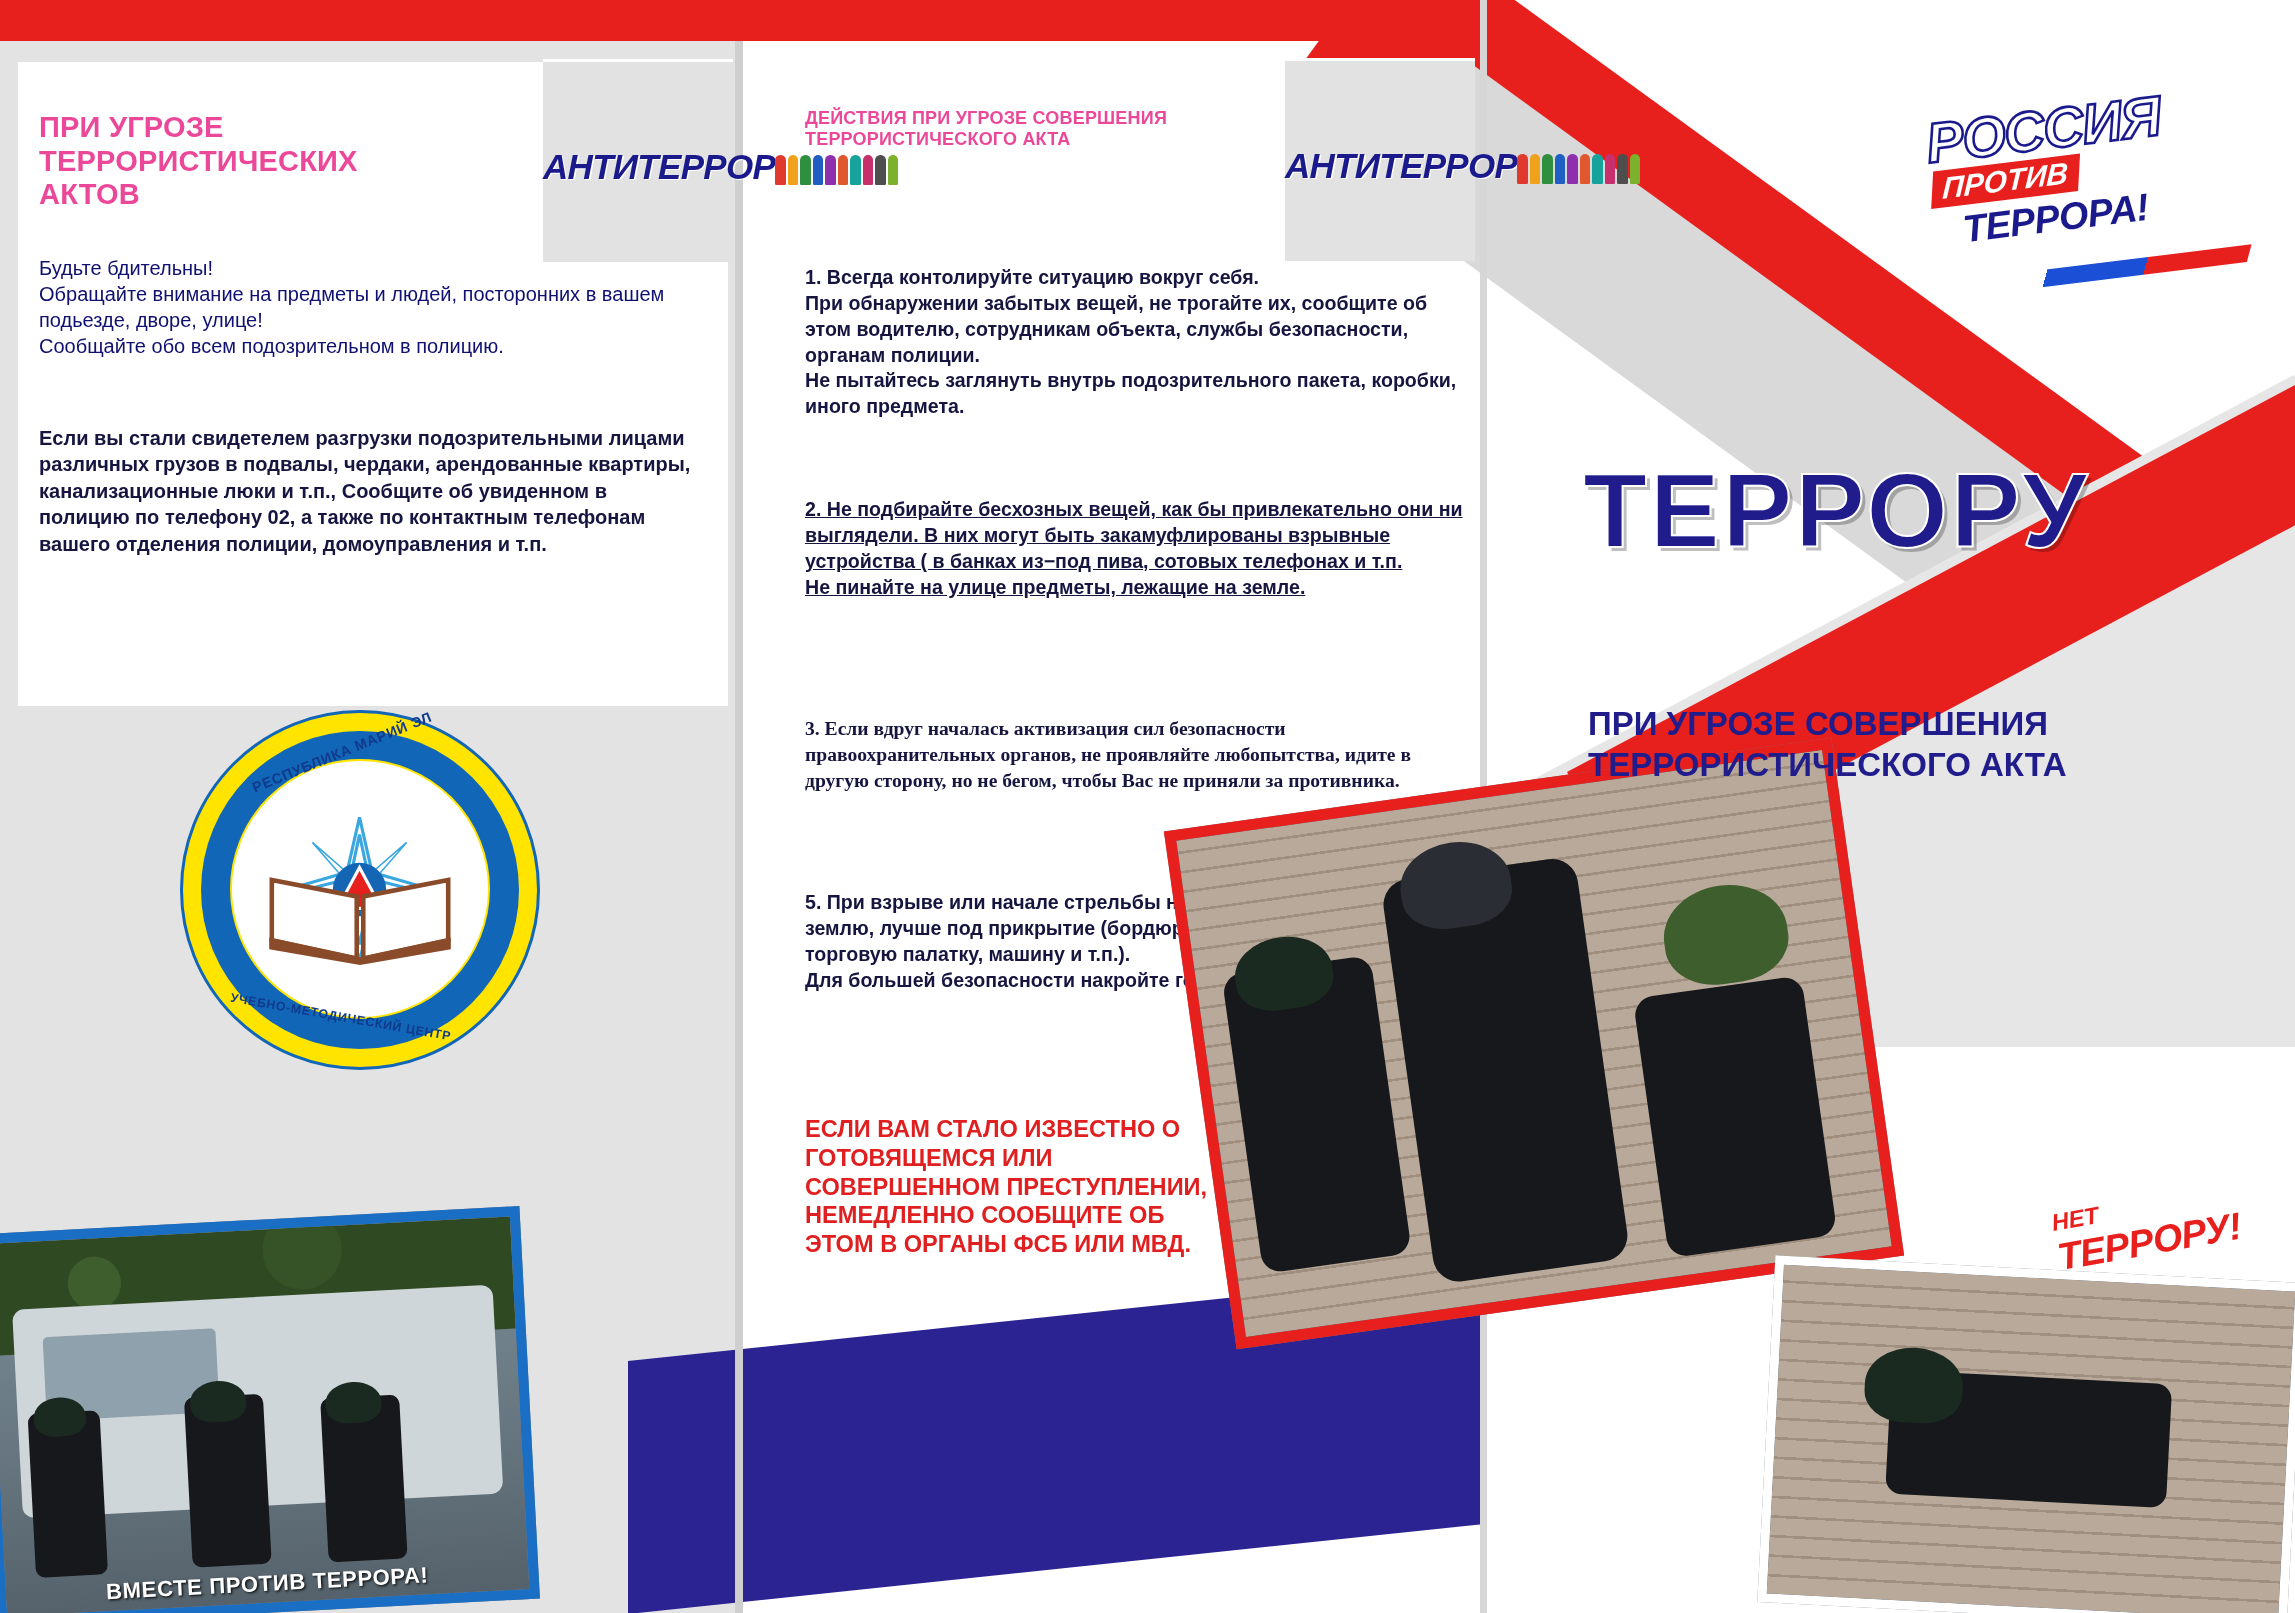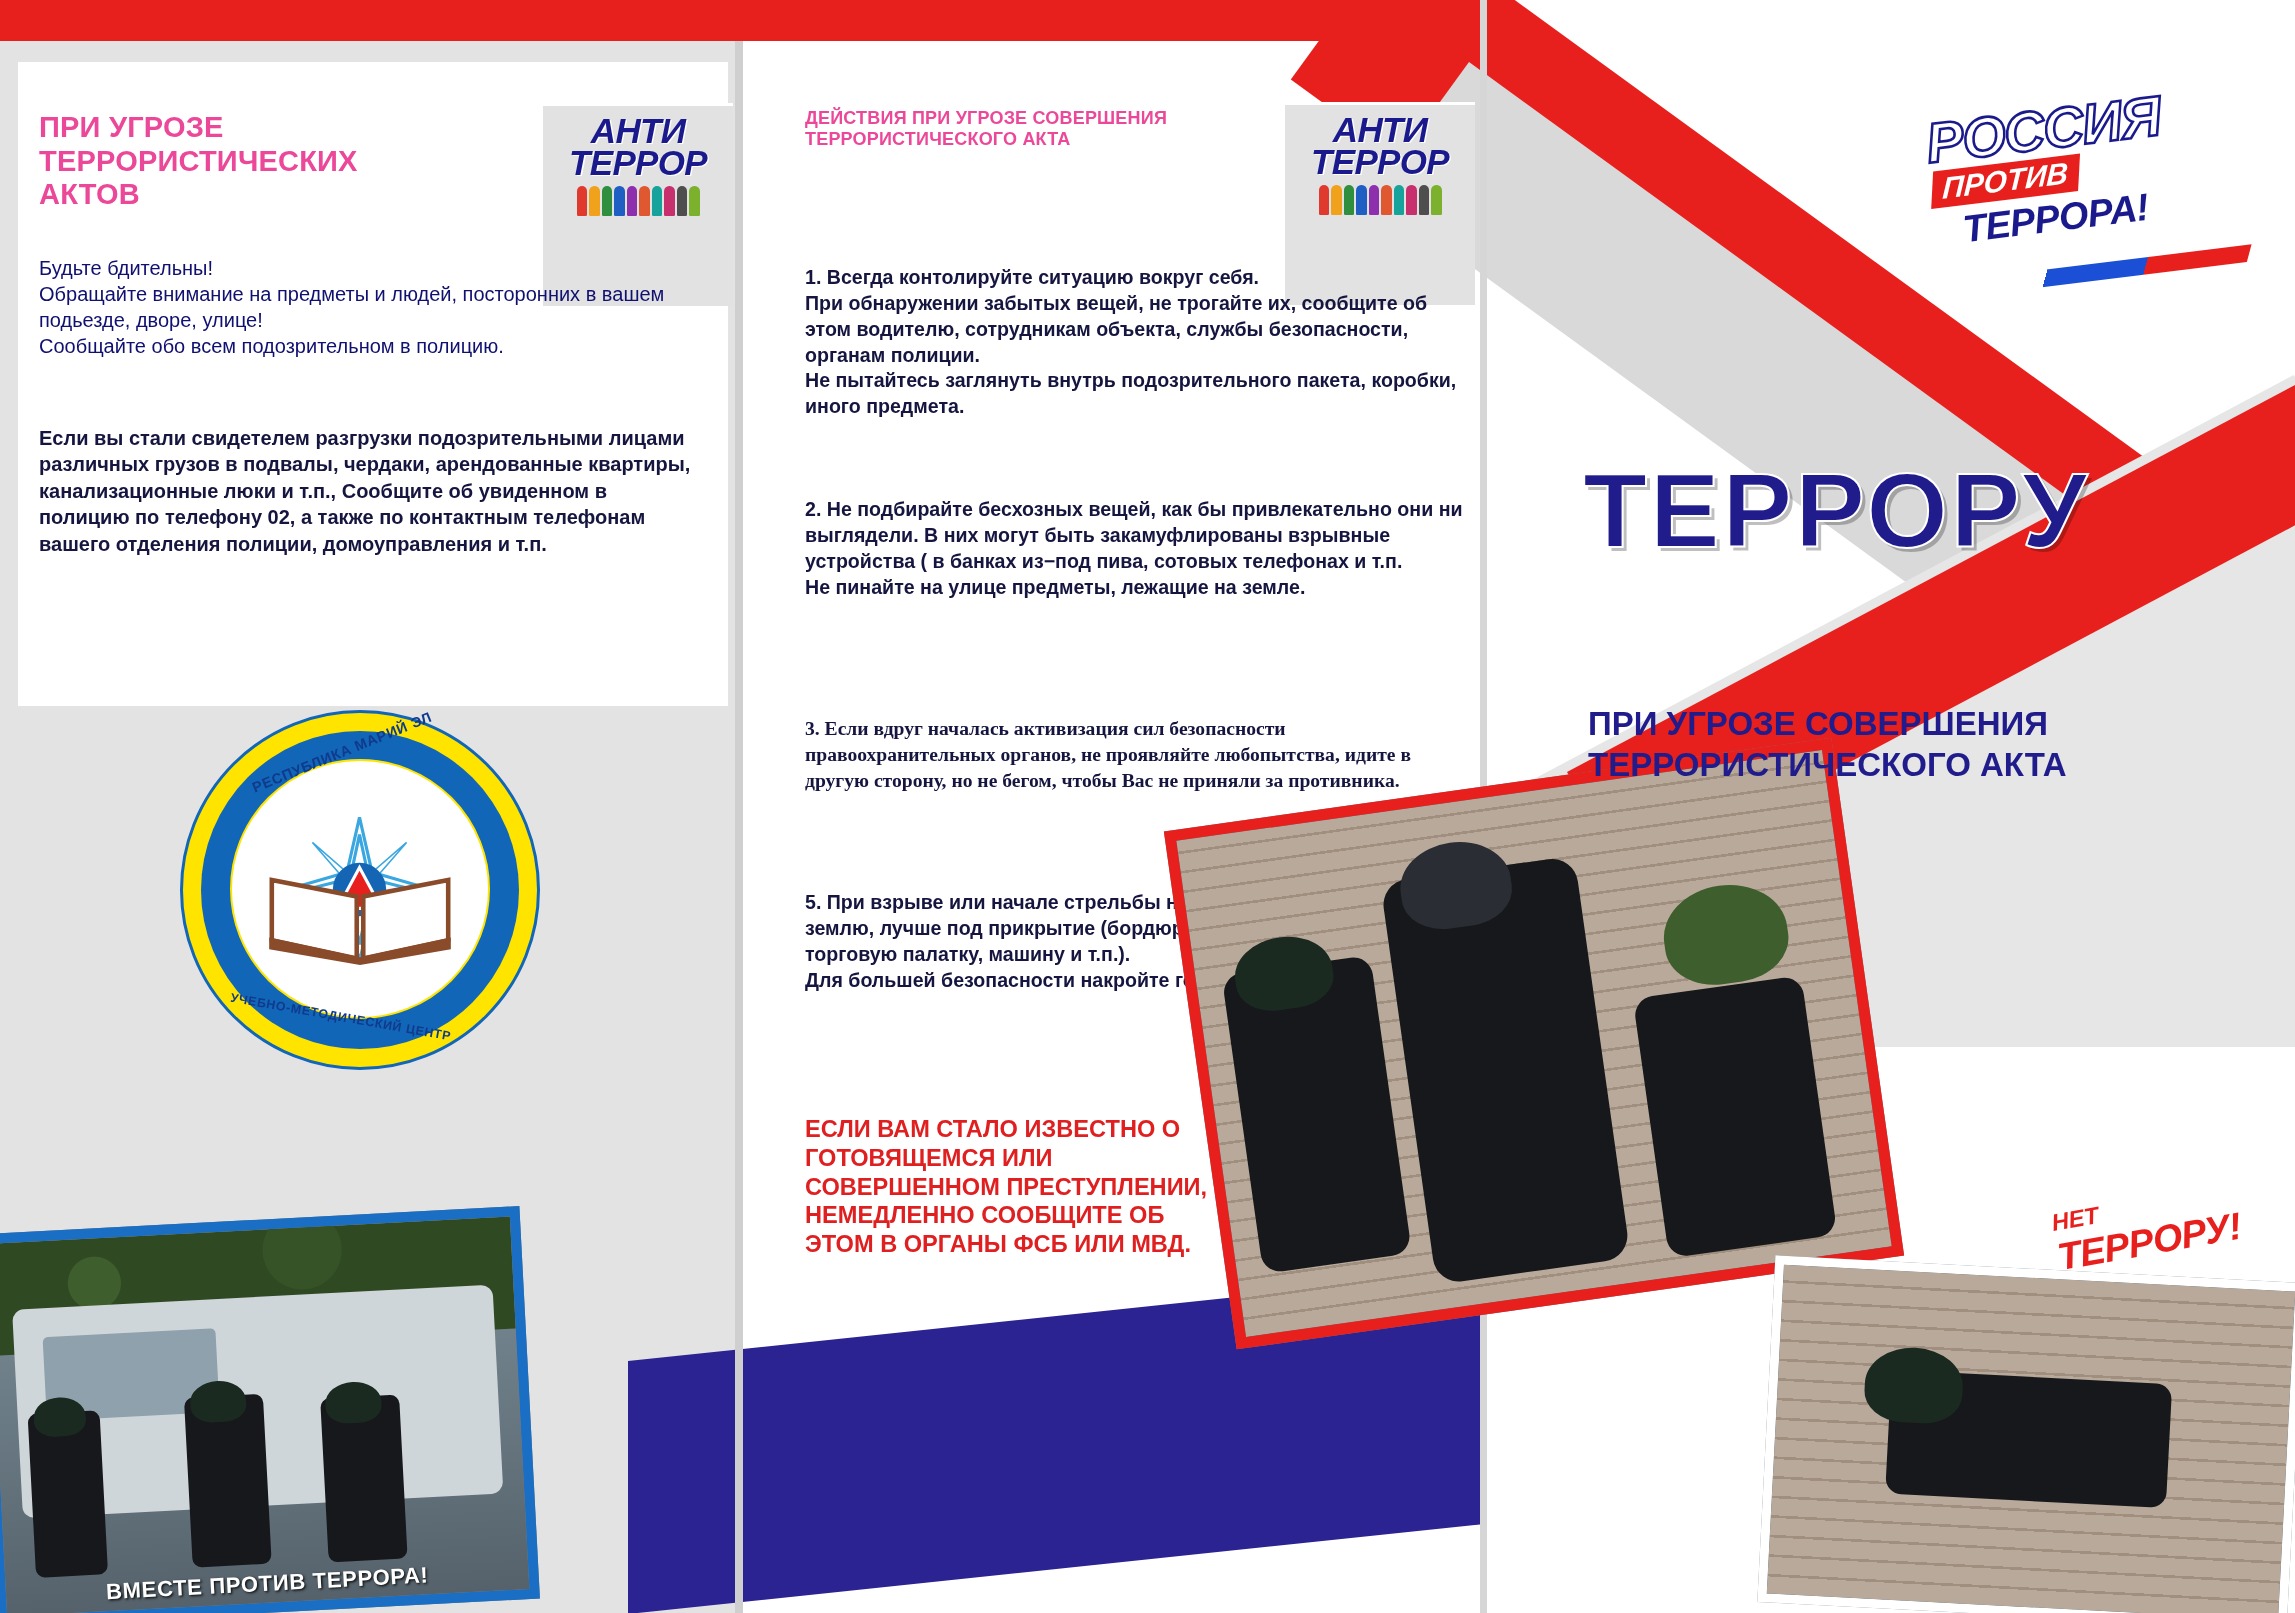--- a/index.html
+++ b/index.html
@@ -52,22 +52,22 @@
     position:absolute;left:1485px;top:1047px;width:811px;height:569px;background:#ffffff;
   }
 
   
   .gutter-1{position:absolute;left:735px;top:41px;width:7.9px;height:1573px;background:#cfcfcf;}
   .gutter-2{position:absolute;left:1480px;top:0;width:6.5px;height:1613px;background:#d6d6d6;}
 
   
   .anti-badge{
     position:absolute;background:#e2e2e2;border-top:3.9px solid #ffffff;
-    display:flex;flex-direction:column;align-items:center;justify-content:flex-start;
-    padding-top:9.2px;box-sizing:border-box;margin-top:44px;
+    display:flex;flex-direction:row;align-items:center;justify-content:flex-start;
+    padding-top:9.2px;box-sizing:border-box;
   }
   .anti-badge .anti-word{
     font-weight:bold;font-style:italic;color:#1a1a8c;letter-spacing:-0.7px;line-height:0.92;
     text-align:center;text-shadow:1.3px 1.3px 0 #ffffff;
   }
   .anti-badge .anti-1{font-size:35px;}
   .anti-badge .anti-2{font-size:35px;}
   .people-row{display:flex;gap:2px;margin-top:6.5px;}
   .people-row i{display:block;width:10.5px;height:30px;border-radius:5.2px 5.2px 1.3px 1.3px;}
 
@@ -234,21 +234,21 @@
   <div id="left-p1" class="body-blue" style="white-space:pre-line;">Будьте бдительны!
 Обращайте внимание на предметы и людей, посторонних в вашем подьезде, дворе, улице!
 Сообщайте обо всем подозрительном в полицию.</div>
   <div id="left-p2" class="body-dark" style="white-space:pre-line;">Если вы стали свидетелем разгрузки подозрительными лицами различных грузов в подвалы, чердаки, арендованные квартиры, канализационные люки и т.п., Сообщите об увиденном в полицию по телефону 02, а также по контактным телефонам вашего отделения полиции, домоуправления и т.п.</div>
 
   <div id="mid-title" class="col-head">ДЕЙСТВИЯ ПРИ УГРОЗЕ СОВЕРШЕНИЯ ТЕРРОРИСТИЧЕСКОГО АКТА</div>
 
   <div class="mid-item body-dark" style="top:265px;white-space:pre-line;">1. Всегда контолируйте ситуацию вокруг себя.
 При обнаружении забытых вещей, не трогайте их, сообщите об этом водителю, сотрудникам объекта, службы безопасности, органам полиции.
 Не пытайтесь заглянуть внутрь подозрительного пакета, коробки, иного предмета.</div>
-  <div class="mid-item body-dark" style="top:497px;white-space:pre-line;">2. Не подбирайте бесхозных вещей, как бы привлекательно они ни выглядели. В них могут быть закамуфлированы взрывные устройства ( в банках из−под пива, сотовых телефонах и т.п.
+  <div class="mid-item body-dark" style="top:497px;white-space:pre-line;text-decoration:underline;">2. Не подбирайте бесхозных вещей, как бы привлекательно они ни выглядели. В них могут быть закамуфлированы взрывные устройства ( в банках из−под пива, сотовых телефонах и т.п.
 Не пинайте на улице предметы, лежащие на земле.</div>
   <div class="mid-item body-dark" style="top:716px;white-space:pre-line;font-family:Liberation Serif, serif;">3. Если вдруг началась активизация сил безопасности правоохранительных органов, не проявляйте любопытства, идите в другую сторону, но не бегом, чтобы Вас не приняли за противника.</div>
   <div class="mid-item body-dark" style="top:890px;white-space:pre-line;">5. При взрыве или начале стрельбы немедленно падайте на землю, лучше под прикрытие (бордюр,
 торговую палатку, машину и т.п.).
 Для большей безопасности накройте голову руками.</div>
 
   <div class="red-note" style="position:absolute;left:805px;top:1115px;width:406px;font-size:23.6px;">ЕСЛИ ВАМ СТАЛО ИЗВЕСТНО О ГОТОВЯЩЕМСЯ ИЛИ СОВЕРШЕННОМ ПРЕСТУПЛЕНИИ, НЕМЕДЛЕННО СООБЩИТЕ ОБ ЭТОМ В ОРГАНЫ ФСБ ИЛИ МВД.</div>
 
   <div class="emblem">
     <div class="emb-outer"></div>

